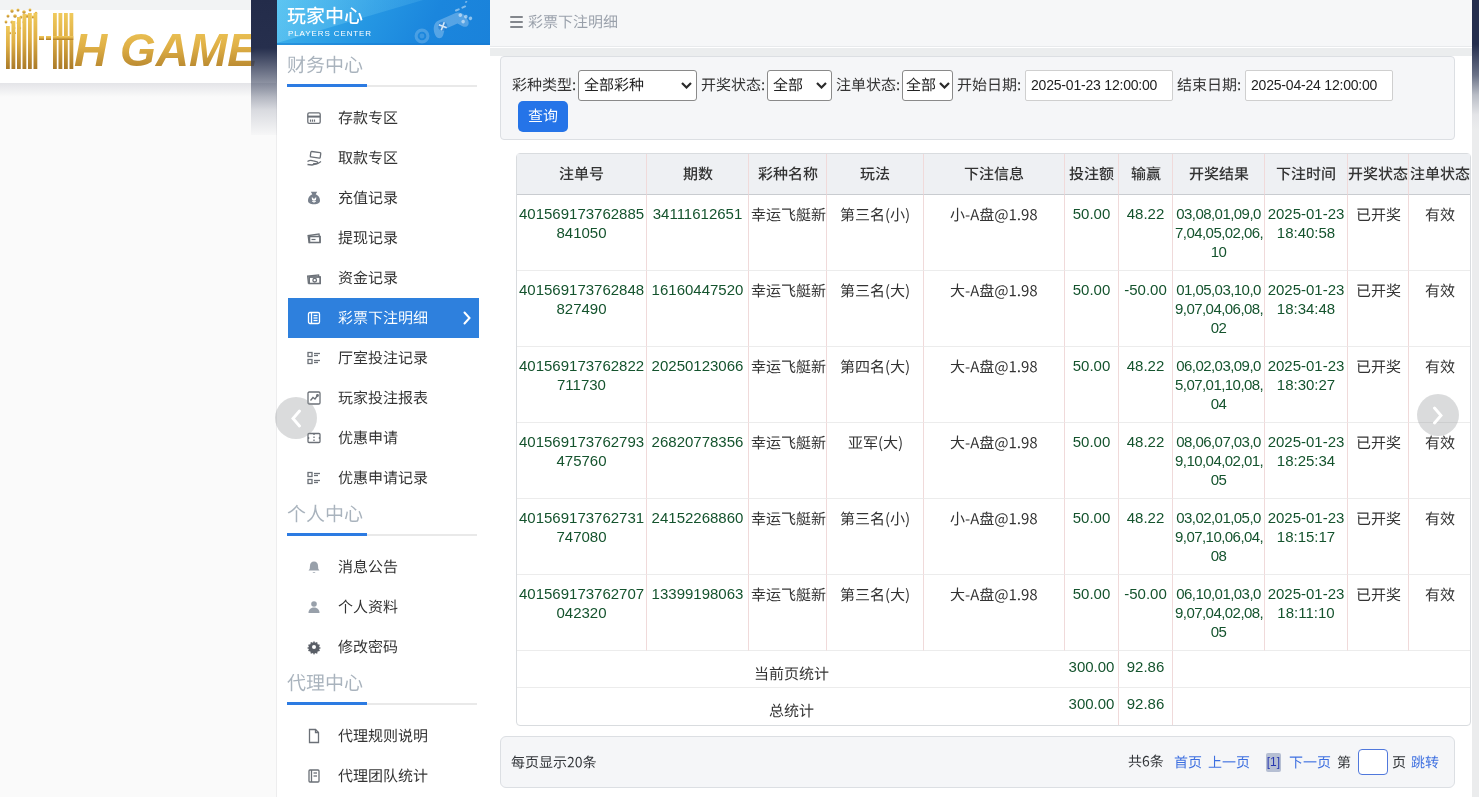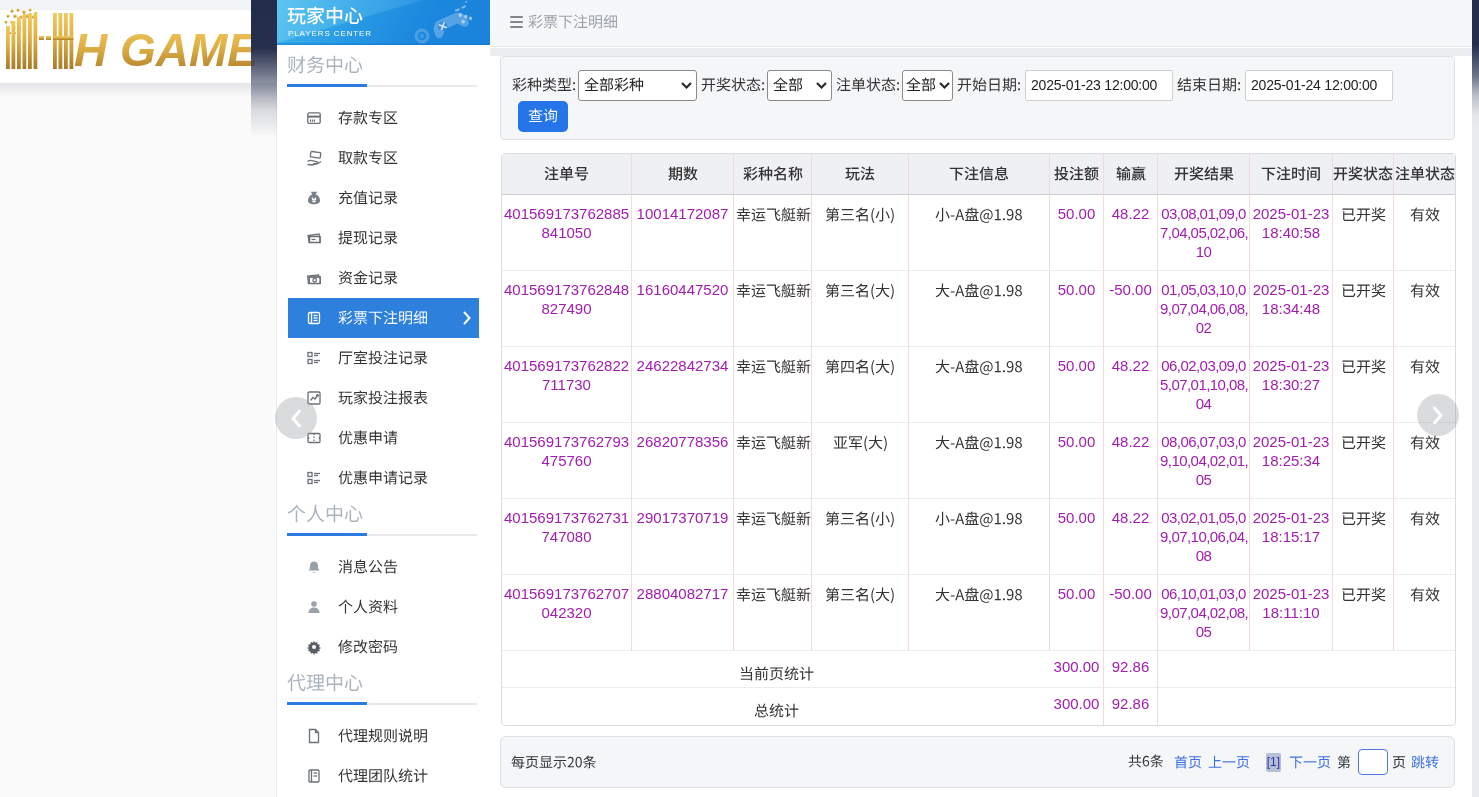--- a/index.html
+++ b/index.html
@@ -34,21 +34,21 @@
 .ttitle{position:absolute;left:38px;top:13px}
 .grayband{position:absolute;left:0;top:48px;width:982px;height:8px;background:#ebedee}
 .fpanel{position:absolute;left:10px;top:56px;width:955px;height:84px;background:#f5f6f8;border:1px solid #dcdfe3;border-radius:4px}
 .frow{position:absolute;left:11px;top:13px;height:30px;display:flex;align-items:center;white-space:nowrap}
 .lb{margin-left:4px}.lb2{margin-left:4px}
 .sel{display:inline-flex;align-items:center;justify-content:space-between;height:31px;border:1px solid #8a8a8a;border-radius:3px;background:#fff;margin-left:2px;padding:0 4px 0 5px}
 .sel svg,.sel .selchev{flex:none}
 .sel.s3{padding:0 2px 0 3px}
 .inp{display:inline-flex;align-items:center;height:31px;border:1px solid #cfcfcf;border-radius:2px;background:#fff;margin-left:4px;padding-left:5px;font-size:14px;color:#222;letter-spacing:-0.2px}
 .qbtn{position:absolute;left:17px;top:44px;width:50px;height:31px;background:#2574e8;border-radius:5px;display:flex;align-items:center;justify-content:center}
-.dt{position:absolute;left:11px;top:153px;width:955px;border-collapse:separate;border-spacing:0;table-layout:fixed;border:1px solid #d9dcdf;border-radius:4px;font-size:15px;color:#a21caf}
+.dt{position:absolute;left:26px;top:153px;width:955px;border-collapse:separate;border-spacing:0;table-layout:fixed;border:1px solid #d9dcdf;border-radius:4px;font-size:15px;color:#14532d}
 .dt th{background:#eef0f3;height:41px;border-bottom:1px solid #c9ccd0;border-right:1px solid #f0dada;font-weight:bold;text-align:center;overflow:hidden}
 .dt th svg{display:block;margin:0 auto}
 .dt th:last-child{border-right:none}
 .dt td{border-right:1px solid #f0dada;border-bottom:1px solid #ececec;text-align:center;vertical-align:top;line-height:18.75px;padding:10px 2px 0 2px}
 .dt td.cj{padding-top:0}
 .dt td.rs{letter-spacing:-0.55px}
 .dt td.cj svg{display:block;margin:12px auto 0}
 .dt tr.sumr td{padding-top:7px}
 .dt tr.sumr td.noline svg{display:block;margin:8px auto 0}
 .dt td:last-child{border-right:none}
@@ -524,21 +524,21 @@
         <span class="inp" style="width:148px">2025-01-23 12:00:00</span>
   <span class="lb2"><svg class="t" width="64" height="17" viewBox="0 0 64 17">
             <g transform="translate(0,13.2) scale(0.015,-0.015)" fill="#333">
               <use href="#g72" xlink:href="#g72" x="0.0"></use>
               <use href="#g73" xlink:href="#g73" x="1000.0"></use>
               <use href="#g70" xlink:href="#g70" x="2000.0"></use>
               <use href="#g71" xlink:href="#g71" x="3000.0"></use>
               <use href="#g61" xlink:href="#g61" x="4000.0"></use>
             </g>
           </svg></span>
-        <span class="inp" style="width:148px">2025-01-24 12:00:00</span>
+        <span class="inp" style="width:148px">2025-04-24 12:00:00</span>
  </div>
  <div class="qbtn">
         <svg class="t" width="30" height="17" viewBox="0 0 30 17">
           <g transform="translate(0,13.2) scale(0.015,-0.015)" fill="#fff">
             <use href="#g74" xlink:href="#g74" x="0.0"></use>
             <use href="#g75" xlink:href="#g75" x="1000.0"></use>
           </g>
         </svg>
       </div>
 </div>
@@ -658,21 +658,21 @@
                 <use href="#g99" xlink:href="#g99" x="2000.0"></use>
                 <use href="#g100" xlink:href="#g100" x="3000.0"></use>
               </g>
             </svg>
           </th>
         </tr>
       </thead>
       <tbody>
         <tr style="height:76px">
           <td>401569173762885<br>841050</td>
-          <td>10014172087</td>
+          <td>34111612651</td>
           <td class="cj">
             <svg class="t" width="75" height="17" viewBox="0 0 75 17">
               <g transform="translate(0,13.2) scale(0.015,-0.015)" fill="#333">
                 <use href="#g101" xlink:href="#g101" x="0.0"></use>
                 <use href="#g102" xlink:href="#g102" x="1000.0"></use>
                 <use href="#g103" xlink:href="#g103" x="2000.0"></use>
                 <use href="#g104" xlink:href="#g104" x="3000.0"></use>
                 <use href="#g105" xlink:href="#g105" x="4000.0"></use>
               </g>
             </svg>
@@ -784,21 +784,21 @@
             <svg class="t" width="30" height="17" viewBox="0 0 30 17">
               <g transform="translate(0,13.2) scale(0.015,-0.015)" fill="#333">
                 <use href="#g121" xlink:href="#g121" x="0.0"></use>
                 <use href="#g122" xlink:href="#g122" x="1000.0"></use>
               </g>
             </svg>
           </td>
         </tr>
         <tr style="height:76px">
           <td>401569173762822<br>711730</td>
-          <td>24622842734</td>
+          <td>20250123066</td>
           <td class="cj">
             <svg class="t" width="75" height="17" viewBox="0 0 75 17">
               <g transform="translate(0,13.2) scale(0.015,-0.015)" fill="#333">
                 <use href="#g101" xlink:href="#g101" x="0.0"></use>
                 <use href="#g102" xlink:href="#g102" x="1000.0"></use>
                 <use href="#g103" xlink:href="#g103" x="2000.0"></use>
                 <use href="#g104" xlink:href="#g104" x="3000.0"></use>
                 <use href="#g105" xlink:href="#g105" x="4000.0"></use>
               </g>
             </svg>
@@ -909,21 +909,21 @@
             <svg class="t" width="30" height="17" viewBox="0 0 30 17">
               <g transform="translate(0,13.2) scale(0.015,-0.015)" fill="#333">
                 <use href="#g121" xlink:href="#g121" x="0.0"></use>
                 <use href="#g122" xlink:href="#g122" x="1000.0"></use>
               </g>
             </svg>
           </td>
         </tr>
         <tr style="height:76px">
           <td>401569173762731<br>747080</td>
-          <td>29017370719</td>
+          <td>24152268860</td>
           <td class="cj">
             <svg class="t" width="75" height="17" viewBox="0 0 75 17">
               <g transform="translate(0,13.2) scale(0.015,-0.015)" fill="#333">
                 <use href="#g101" xlink:href="#g101" x="0.0"></use>
                 <use href="#g102" xlink:href="#g102" x="1000.0"></use>
                 <use href="#g103" xlink:href="#g103" x="2000.0"></use>
                 <use href="#g104" xlink:href="#g104" x="3000.0"></use>
                 <use href="#g105" xlink:href="#g105" x="4000.0"></use>
               </g>
             </svg>
@@ -972,21 +972,21 @@
             <svg class="t" width="30" height="17" viewBox="0 0 30 17">
               <g transform="translate(0,13.2) scale(0.015,-0.015)" fill="#333">
                 <use href="#g121" xlink:href="#g121" x="0.0"></use>
                 <use href="#g122" xlink:href="#g122" x="1000.0"></use>
               </g>
             </svg>
           </td>
         </tr>
         <tr style="height:76px">
           <td>401569173762707<br>042320</td>
-          <td>28804082717</td>
+          <td>13399198063</td>
           <td class="cj">
             <svg class="t" width="75" height="17" viewBox="0 0 75 17">
               <g transform="translate(0,13.2) scale(0.015,-0.015)" fill="#333">
                 <use href="#g101" xlink:href="#g101" x="0.0"></use>
                 <use href="#g102" xlink:href="#g102" x="1000.0"></use>
                 <use href="#g103" xlink:href="#g103" x="2000.0"></use>
                 <use href="#g104" xlink:href="#g104" x="3000.0"></use>
                 <use href="#g105" xlink:href="#g105" x="4000.0"></use>
               </g>
             </svg>

